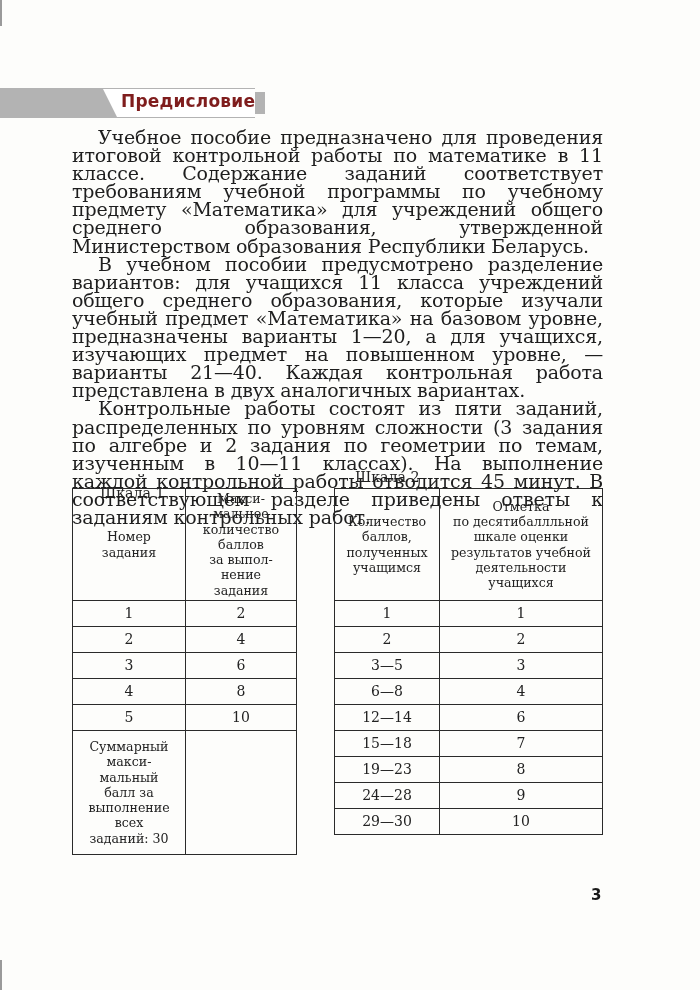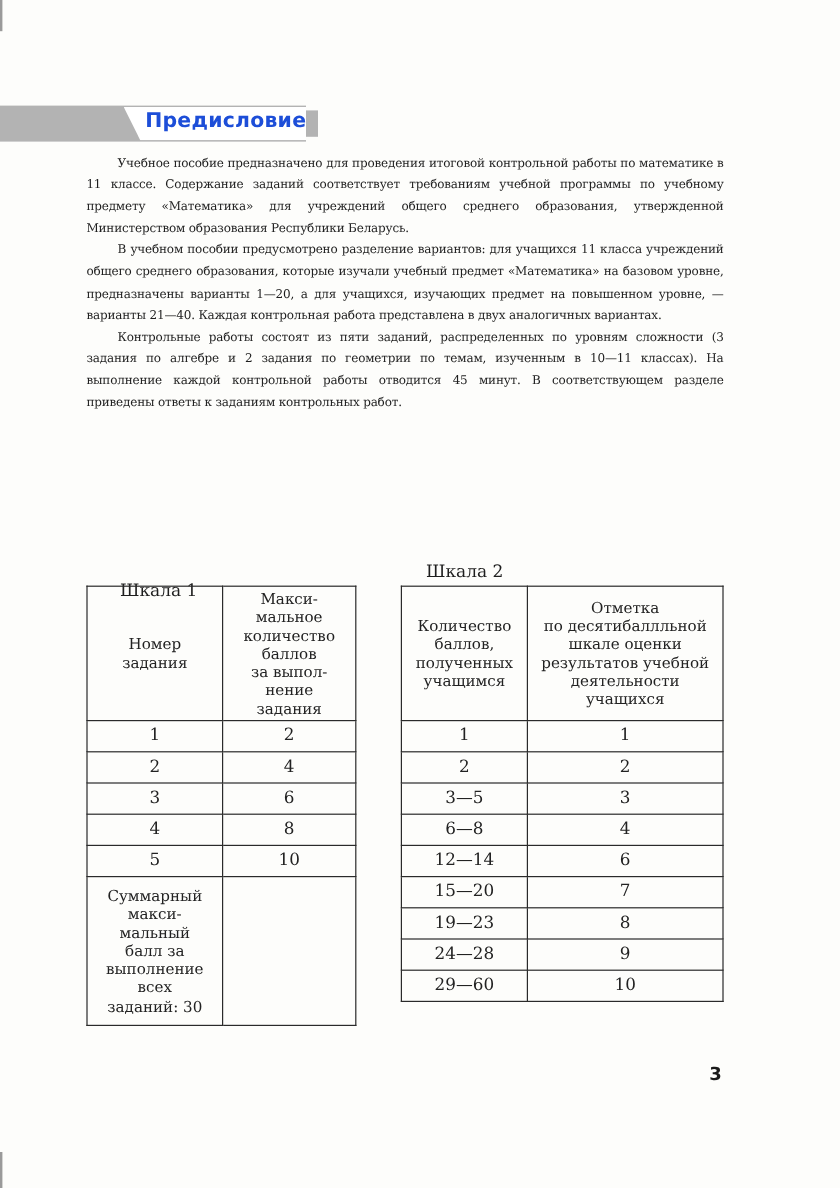--- a/index.html
+++ b/index.html
@@ -11,26 +11,26 @@
   .crop-mark-bottom { position: absolute; left: 0; top: 960px; width: 2px; height: 30px; background: #9a9a9a; }
 
   .header-bar { position: absolute; left: 0; top: 88px; width: 255px; height: 30px; background: #b3b3b3; }
   .header-label {
     position: absolute; left: 103px; top: 89px; width: 152px; height: 28px; background: #ffffff;
     clip-path: polygon(0 0, 100% 0, 100% 100%, 14px 100%);
   }
   .header-tab { position: absolute; left: 255px; top: 92px; width: 10px; height: 22px; background: #b3b3b3; }
   .header-title {
     position: absolute; left: 121px; top: 91px; font-family: "DejaVu Sans", "Liberation Sans", sans-serif;
-    font-weight: bold; font-size: 17px; color: #1d4ed8; letter-spacing: 0.2px;
+    font-weight: bold; font-size: 17px; color: #7f1d1d; letter-spacing: 0.2px;
   }
 
   .body-text {
     position: absolute; left: 72px; top: 128px; width: 531px;
-    font-size: 10px; line-height: 18.1px; text-align: justify; letter-spacing: -0.15px;
+    font-size: 19px; line-height: 18.1px; text-align: justify; letter-spacing: -0.15px;
   }
   .body-text p { margin: 0; text-indent: 26px; }
 
   .scale-caption { position: absolute; font-size: 14.2px; }
   .scale1-caption { left: 100px; top: 458px; margin-top: 27px; }
   .scale2-caption { left: 355px; top: 458px; margin-top: 11px; }
 
   table.scale { position: absolute; border-collapse: collapse; font-size: 12.6px; line-height: 15.3px; text-align: center; color: #222; }
   table.scale td { border: 1.6px solid #2a2a2a; padding: 0 2px; vertical-align: middle; }
   table.scale1 { left: 72px; top: 488px; width: 225px; }
@@ -143,31 +143,31 @@
   </tr>
   <tr class="row">
     <td>6—8</td>
     <td>4</td>
   </tr>
   <tr class="row">
     <td>12—14</td>
     <td>6</td>
   </tr>
   <tr class="row">
-    <td>15—20</td>
+    <td>15—18</td>
     <td>7</td>
   </tr>
   <tr class="row">
     <td>19—23</td>
     <td>8</td>
   </tr>
   <tr class="row">
     <td>24—28</td>
     <td>9</td>
   </tr>
   <tr class="row">
-    <td>29—60</td>
+    <td>29—30</td>
     <td>10</td>
   </tr>
 </tbody>
   </table>
 
 <div class="page-number">3</div>
 
 </body></html>

